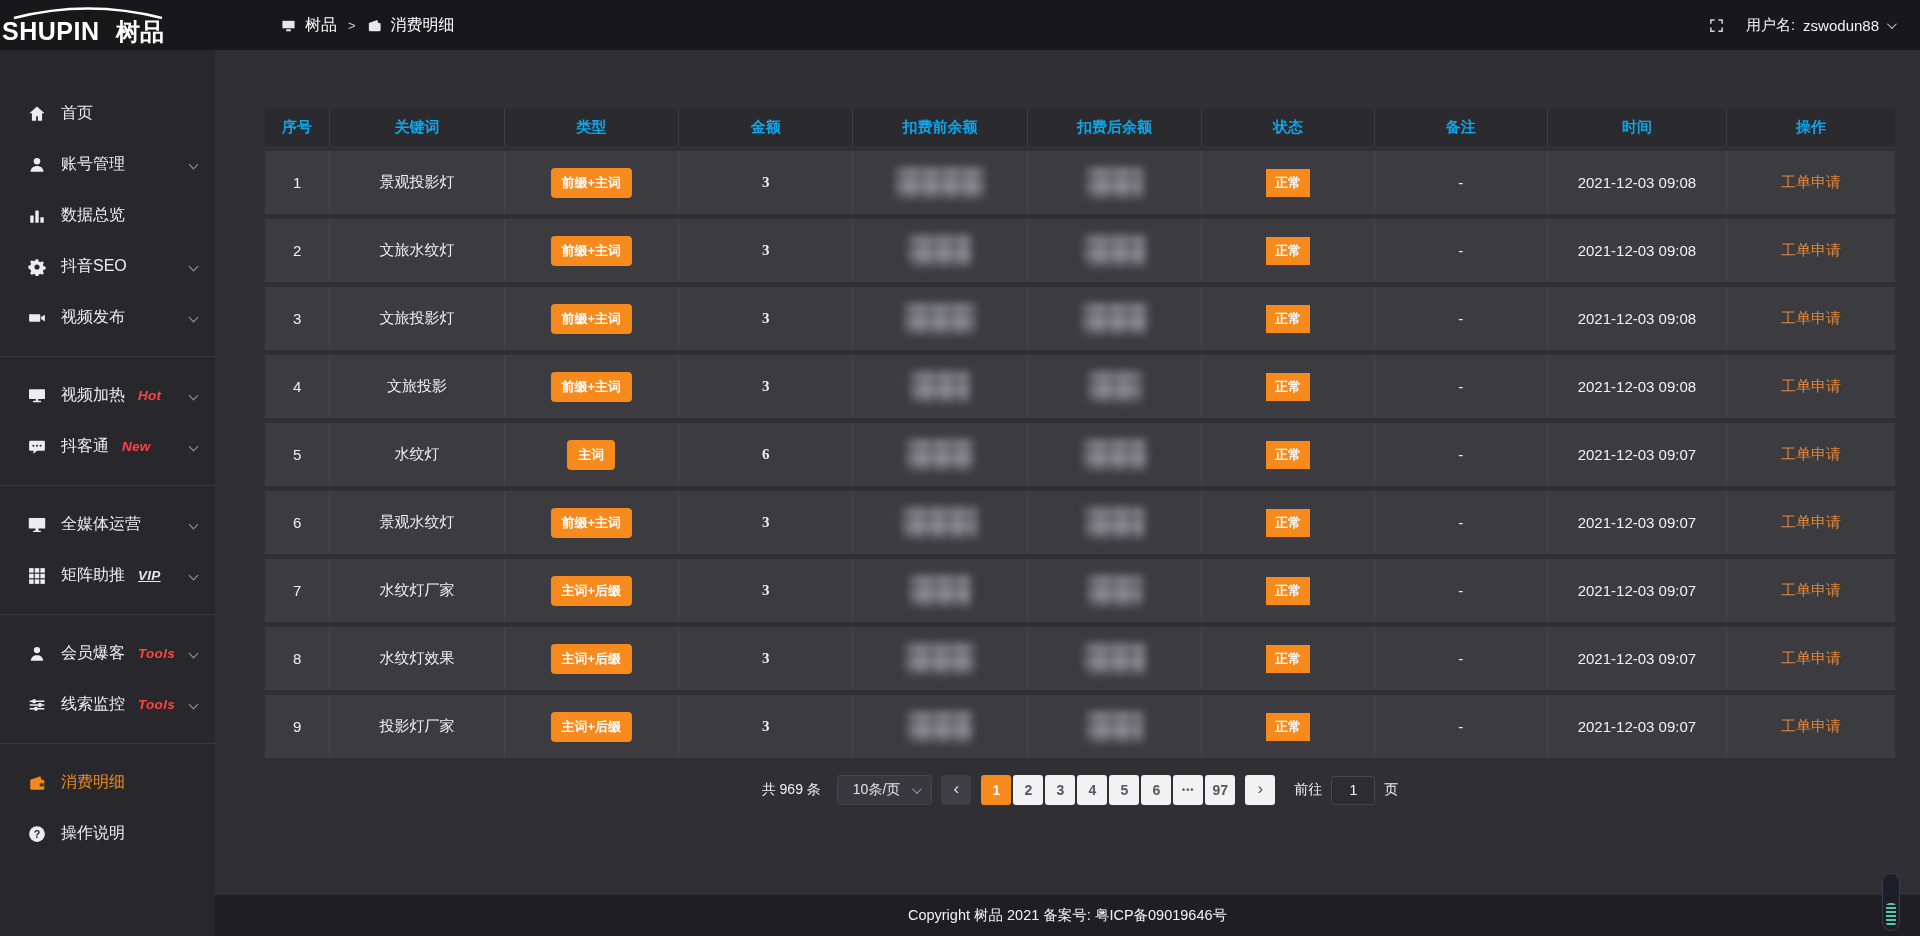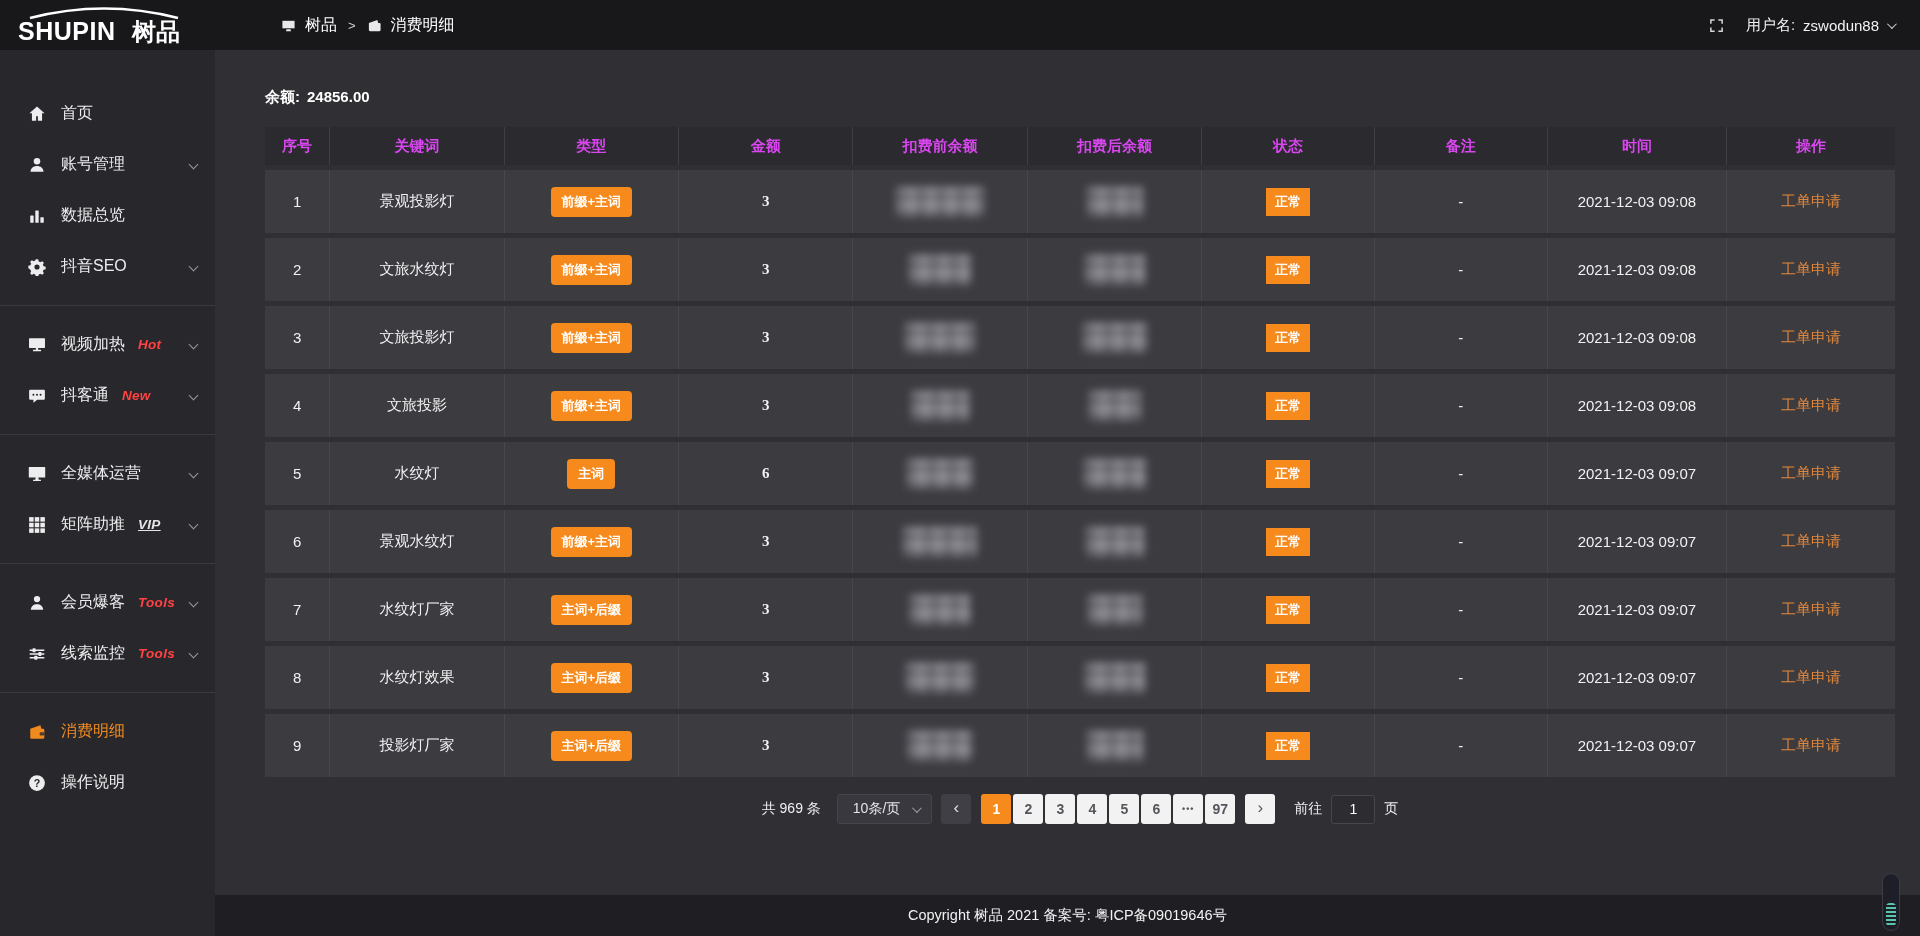--- a/index.html
+++ b/index.html
@@ -4,21 +4,21 @@
 <style>
   * { box-sizing: border-box; }
   html,body { margin:0; padding:0; }
   body {
     width:1920px; height:936px; position:relative; overflow:hidden;
     background:#2f2f34; color:#fff;
     font-family:"Liberation Sans","DejaVu Sans",sans-serif;
   }
   
   .topbar { position:absolute; top:0; left:0; right:0; height:50px; background:#18181b; display:flex; align-items:center; z-index:10; }
-  .logo { width:215px; padding-left:16px; display:flex; align-items:center; }
+  .logo { width:215px; display:flex; align-items:center; }
   .breadcrumb { display:flex; align-items:center; margin-left:66px; font-size:16px; color:#fff; gap:9px; }
   .bc-icon { width:15px; height:15px; display:flex; }
   .bc-icon svg { width:100%; height:100%; fill:#e8e8ea; }
   .bc-sep { color:#cfcfd4; font-size:13px; margin:0 2px; }
   .userarea { margin-left:auto; display:flex; align-items:center; gap:22px; padding-right:26px; font-size:15px; color:#f2f2f4; }
   .fs-icon { width:15px; height:15px; display:flex; cursor:pointer; }
   .fs-icon svg { width:100%; height:100%; fill:none; stroke:#d6d6da; stroke-width:1.6; }
   .user-trigger { display:flex; align-items:center; gap:8px; cursor:pointer; }
   .chev-down { width:7px; height:7px; border-right:1.5px solid #cfcfd4; border-bottom:1.5px solid #cfcfd4; transform:rotate(45deg) translateY(-2px); }
   
@@ -31,21 +31,21 @@
   .sb-badge { font-style:italic; font-weight:bold; font-size:13.5px; margin-left:13px; letter-spacing:.3px; }
   .sb-chev { margin-left:auto; width:7px; height:7px; border-right:1.6px solid #97979d; border-bottom:1.6px solid #97979d; transform:rotate(45deg); }
   .sb-divider { height:1px; background:#3a3a3f; margin:13px 0; }
   
   .content { position:absolute; top:50px; left:215px; right:0; bottom:0; padding:38px 25px 0 50px; }
   .balance { font-size:15px; font-weight:bold; color:#fff; display:flex; gap:7px; }
   
   .table { margin-top:20px; }
   .t-head { display:flex; height:38px; background:#2a2a2f; }
   .cell { display:flex; align-items:center; justify-content:center; }
-  .t-head .cell { font-size:15px; font-weight:bold; color:#d946ef; border-right:1px solid #3e3e44; }
+  .t-head .cell { font-size:15px; font-weight:bold; color:#0ea5e9; border-right:1px solid #3e3e44; }
   .t-head .cell:last-child { border-right:none; }
   .t-row { display:flex; height:63px; background:#3b3b40; margin-top:5px; font-size:15px; }
   .t-row .cell { border-right:1px solid #47474d; color:#f2f2f3; }
   .t-row .cell:last-child { border-right:none; }
   .c1{flex:0 0 4%;} .c2{flex:0 0 10.7%;} .c3{flex:0 0 10.7%;} .c4{flex:0 0 10.7%;font-family:Liberation Serif, serif;}
   .c5{flex:0 0 10.7%;} .c6{flex:0 0 10.7%;} .c7{flex:0 0 10.6%;} .c8{flex:0 0 10.6%;}
   .c9{flex:0 0 11%;} .c10{flex:0 0 10.3%;}
   .badge-type { background:#f78a1d; color:#fff; font-size:13px; font-weight:bold; padding:6px 11px; border-radius:4px; white-space:nowrap; }
   .badge-status { background:#f78a1d; color:#fff; font-size:13px; font-weight:bold; padding:5px 9px; border-radius:0; }
   .amount { font-weight:bold; }
@@ -146,20 +146,30 @@
     </div>
     <div class="sb-item">
       <span class="sb-icon">
         <svg viewBox="0 0 16 16">
           <path fill-rule="evenodd" d="M6.9 1.2h2.2l.4 1.9c.5.1 1 .3 1.4.6l1.7-.9 1.5 1.5-.9 1.7c.3.4.5.9.6 1.4l1.9.4v2.2l-1.9.4c-.1.5-.3 1-.6 1.4l.9 1.7-1.5 1.5-1.7-.9c-.4.3-.9.5-1.4.6l-.4 1.9H6.9l-.4-1.9c-.5-.1-1-.3-1.4-.6l-1.7.9-1.5-1.5.9-1.7c-.3-.4-.5-.9-.6-1.4L.3 9.1V6.9l1.9-.4c.1-.5.3-1 .6-1.4l-.9-1.7 1.5-1.5 1.7.9c.4-.3.9-.5 1.4-.6zM8 5.7A2.3 2.3 0 1 0 8 10.3 2.3 2.3 0 0 0 8 5.7z"></path>
         </svg>
       </span>
       <span class="sb-label">抖音SEO</span>
       <span class="sb-chev"></span>
     </div>
+    <div class="sb-item">
+      <span class="sb-icon">
+        <svg viewBox="0 0 16 16">
+          <path d="M1 4.6h9a.9.9 0 0 1 .9.9v5a.9.9 0 0 1-.9.9H1.9a.9.9 0 0 1-.9-.9z"></path>
+          <path d="M11.6 7.2 15 5v6l-3.4-2.2z"></path>
+        </svg>
+      </span>
+      <span class="sb-label">视频发布</span>
+      <span class="sb-chev"></span>
+    </div>
     <div class="sb-divider"></div>
     <div class="sb-item">
       <span class="sb-icon">
         <svg viewBox="0 0 16 16">
           <path d="M1.4 2h13.2a.5.5 0 0 1 .5.5v7.6a.5.5 0 0 1-.5.5H9v1.6h2.6V13.5H4.4v-1.3H7V10.6H1.4a.5.5 0 0 1-.5-.5V2.5a.5.5 0 0 1 .5-.5z"></path>
         </svg>
       </span>
       <span class="sb-label">视频加热</span>
       <span class="sb-badge" style="color: rgb(255, 66, 66);">Hot</span>
       <span class="sb-chev"></span>
@@ -247,24 +257,20 @@
         <svg viewBox="0 0 16 16">
           <circle cx="8" cy="8" r="7"></circle>
           <text x="8" y="11.3" text-anchor="middle" font-size="9.5" font-weight="bold" fill="#28282c">?</text>
         </svg>
       </span>
       <span class="sb-label">操作说明</span>
     </div>
   </div>
 
 <div class="content">
-  <div class="balance">
-    <span>余额:</span>
-    <span>24856.00</span>
-  </div>
 
   <div class="table">
     <div class="t-head" id="thead">
         <div class="cell c1">序号</div>
         <div class="cell c2">关键词</div>
         <div class="cell c3">类型</div>
         <div class="cell c4">金额</div>
         <div class="cell c5">扣费前余额</div>
         <div class="cell c6">扣费后余额</div>
         <div class="cell c7">状态</div>

